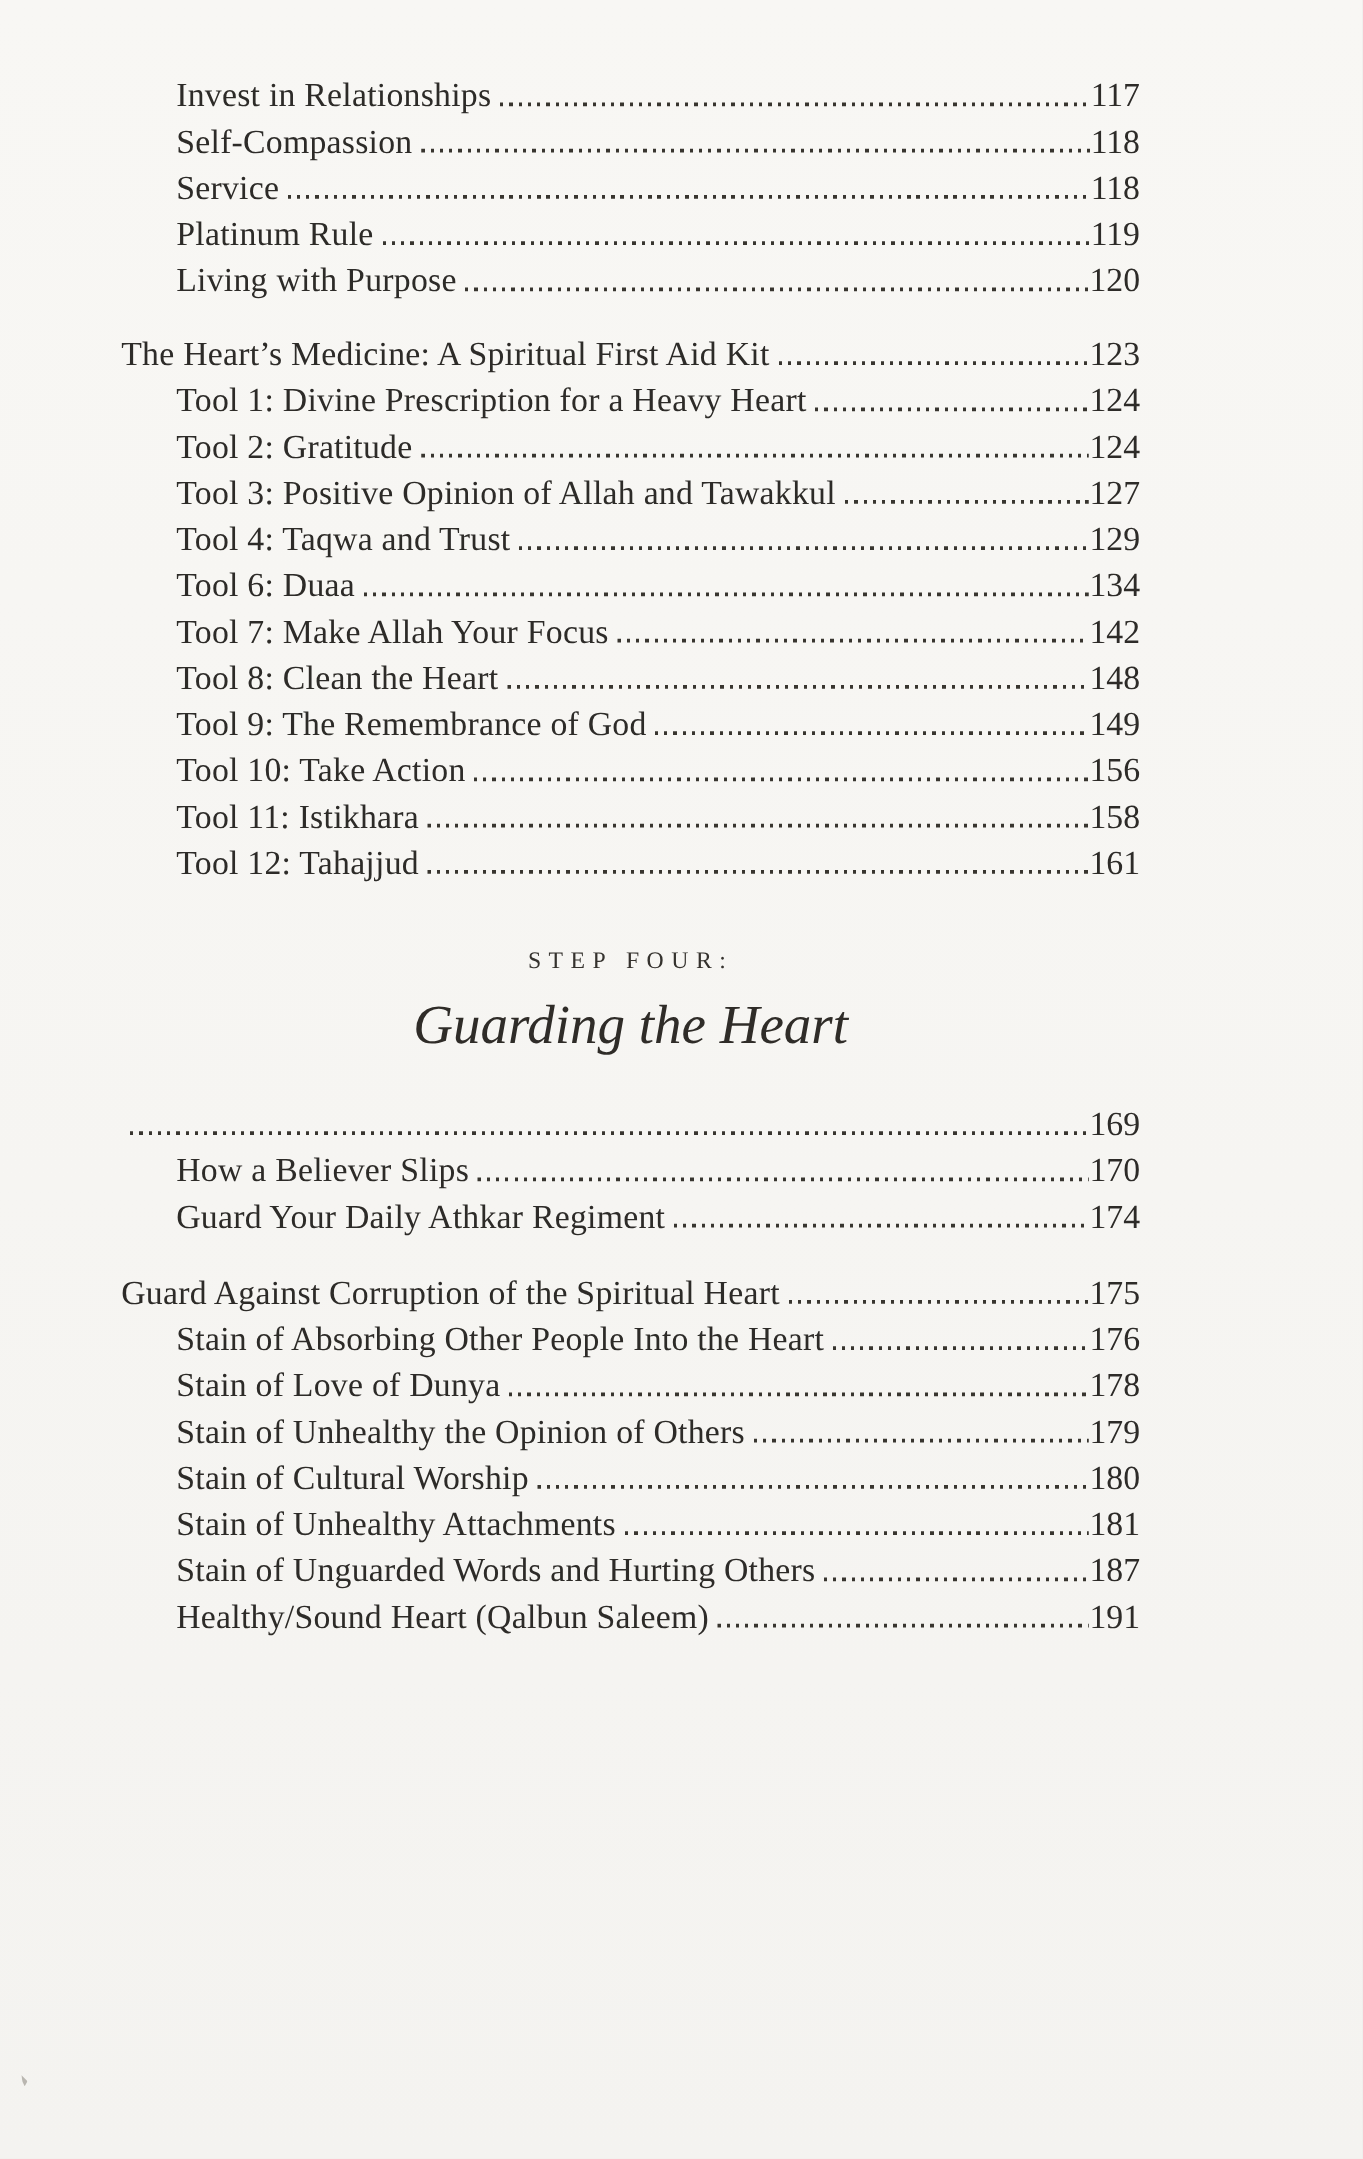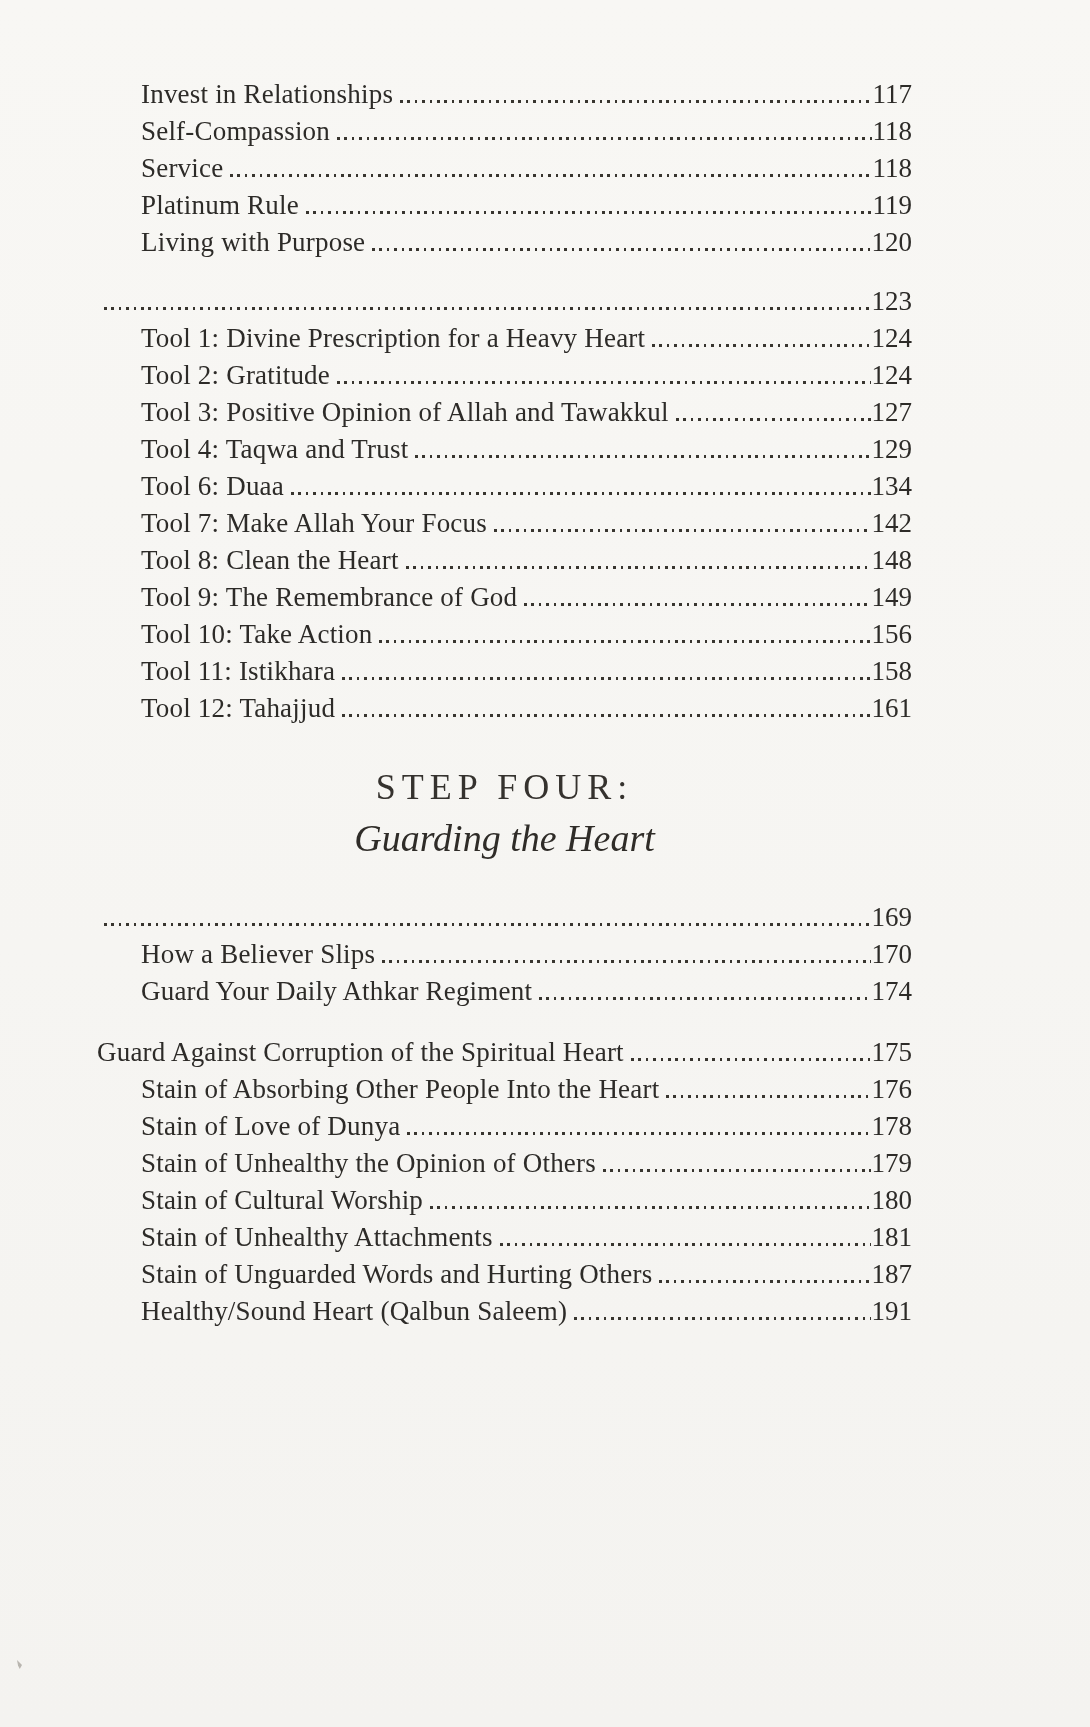--- a/index.html
+++ b/index.html
@@ -13,21 +13,21 @@
     font-family: "Liberation Serif", "DejaVu Serif", serif;
   }
   .page {
     position: relative;
     width: 1090px;
     height: 1727px;
     background: linear-gradient(180deg, #f8f7f4 0%, #f6f5f2 55%, #f4f3f0 100%);
     color: #2d2b28;
     overflow: hidden;
     box-sizing: border-box;
-    padding: 76px 178px 0 97px;
+    padding: 58px 178px 0 97px;
   }
   .toc-block { margin: 0; }
   .toc-block + .toc-block { margin-top: 22px; }
   #toc-bottom .toc-block + .toc-block { margin-top: 24px; }
 
   .toc-row {
     display: flex;
     align-items: baseline;
     line-height: 37px;
     font-size: 27px;
@@ -51,28 +51,28 @@
   .toc-row .num {
     flex: 0 0 auto;
     text-align: right;
   }
 
   .step-heading {
     margin-top: 40px;
     text-align: center;
   }
   .step-label {
-    font-size: 36px;
+    font-size: 19px;
     line-height: 40px;
     letter-spacing: 6px;
     color: #35322e;
     font-family: Liberation Serif, serif;
   }
   .step-title {
-    font-size: 38px;
+    font-size: 44px;
     line-height: 62px;
     font-style: italic;
     color: #2f2c28;
   }
 
   #toc-bottom { margin-top: 30px; }
 
   .speck {
     position: absolute;
     background: #b9b6b0;
@@ -113,20 +113,21 @@
           <span class="num">119</span>
         </div>
         <div class="toc-row indent">
           <span class="label">Living with Purpose</span>
           <span class="leader"></span>
           <span class="num">120</span>
         </div>
       </div>
       <div class="toc-block">
         <div class="toc-row">
+          <span class="label">The Heart’s Medicine: A Spiritual First Aid Kit</span>
           <span class="leader"></span>
           <span class="num">123</span>
         </div>
         <div class="toc-row indent">
           <span class="label">Tool 1: Divine Prescription for a Heavy Heart</span>
           <span class="leader"></span>
           <span class="num">124</span>
         </div>
         <div class="toc-row indent">
           <span class="label">Tool 2: Gratitude</span>

